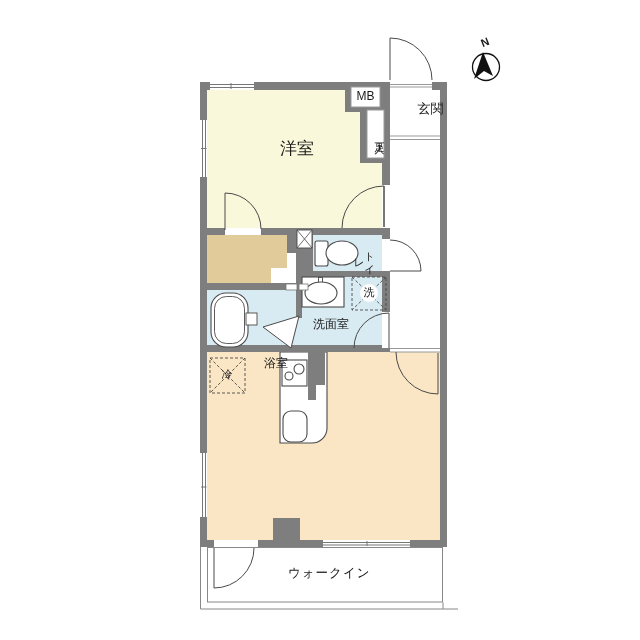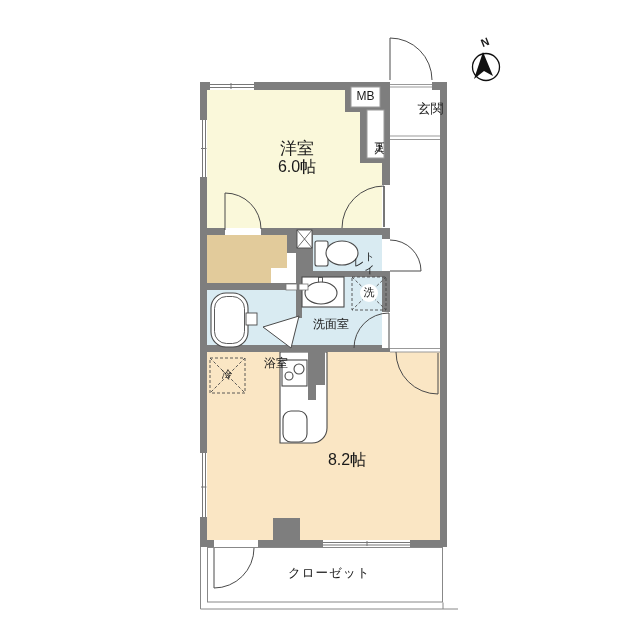--- a/index.html
+++ b/index.html
@@ -123,38 +123,36 @@
       <path d="M200.5,547 V609 H458 M443,602.5 V609"></path>
     </g>
 
     <g>
       <circle cx="486" cy="67" r="13.5" fill="none" stroke="#111" stroke-width="1.3"></circle>
       <polygon points="483,52 474,79 484,71 493,76" fill="#111"></polygon>
     </g>
   </svg>
 
   <div class="lbl" style="left:247px;top:139px;width:100px;font-size:17px;">洋室</div>
-  <div class="lbl" style="left:247px;top:158px;width:100px;font-size:16px;">6.0帖</div>
 
   <div class="lbl" style="left:351px;top:90px;width:29px;font-size:12px;">MB</div>
 
   <div class="lbl vert" style="left:367px;top:112px;width:17px;height:46px;font-size:10px;">下足入</div>
 
   <div class="lbl" style="left:403px;top:102px;width:55px;font-size:13px;">玄関</div>
 
 
   <div class="lbl vert" style="left:359px;top:238px;width:16px;height:38px;font-size:10.5px;">トイレ</div>
 
   <div class="lbl" style="left:361px;top:286px;width:16px;font-size:11px;">洗</div>
 
   <div class="lbl" style="left:300px;top:318px;width:62px;font-size:12px;">洗面室</div>
 
   <div class="lbl" style="left:257px;top:310px;width:38px;font-size:12px;margin-top:47px;">浴室</div>
 
   <div class="lbl" style="left:219px;top:368px;width:16px;font-size:11px;">冷</div>
 
-  <div class="lbl" style="left:297px;top:451px;width:100px;font-size:16px;">8.2帖</div>
 
-  <div class="lbl" style="left:288px;top:566px;width:80px;font-size:12.5px;letter-spacing:1px;">クローゼット</div>
+  <div class="lbl" style="left:288px;top:566px;width:80px;font-size:12.5px;letter-spacing:1px;">ウォークイン</div>
 
   <div class="lbl" style="left:470px;top:36px;width:30px;font-size:11px;font-weight:bold;transform:rotate(-22deg);">N</div>
 
 </div>
 
 </body></html>

